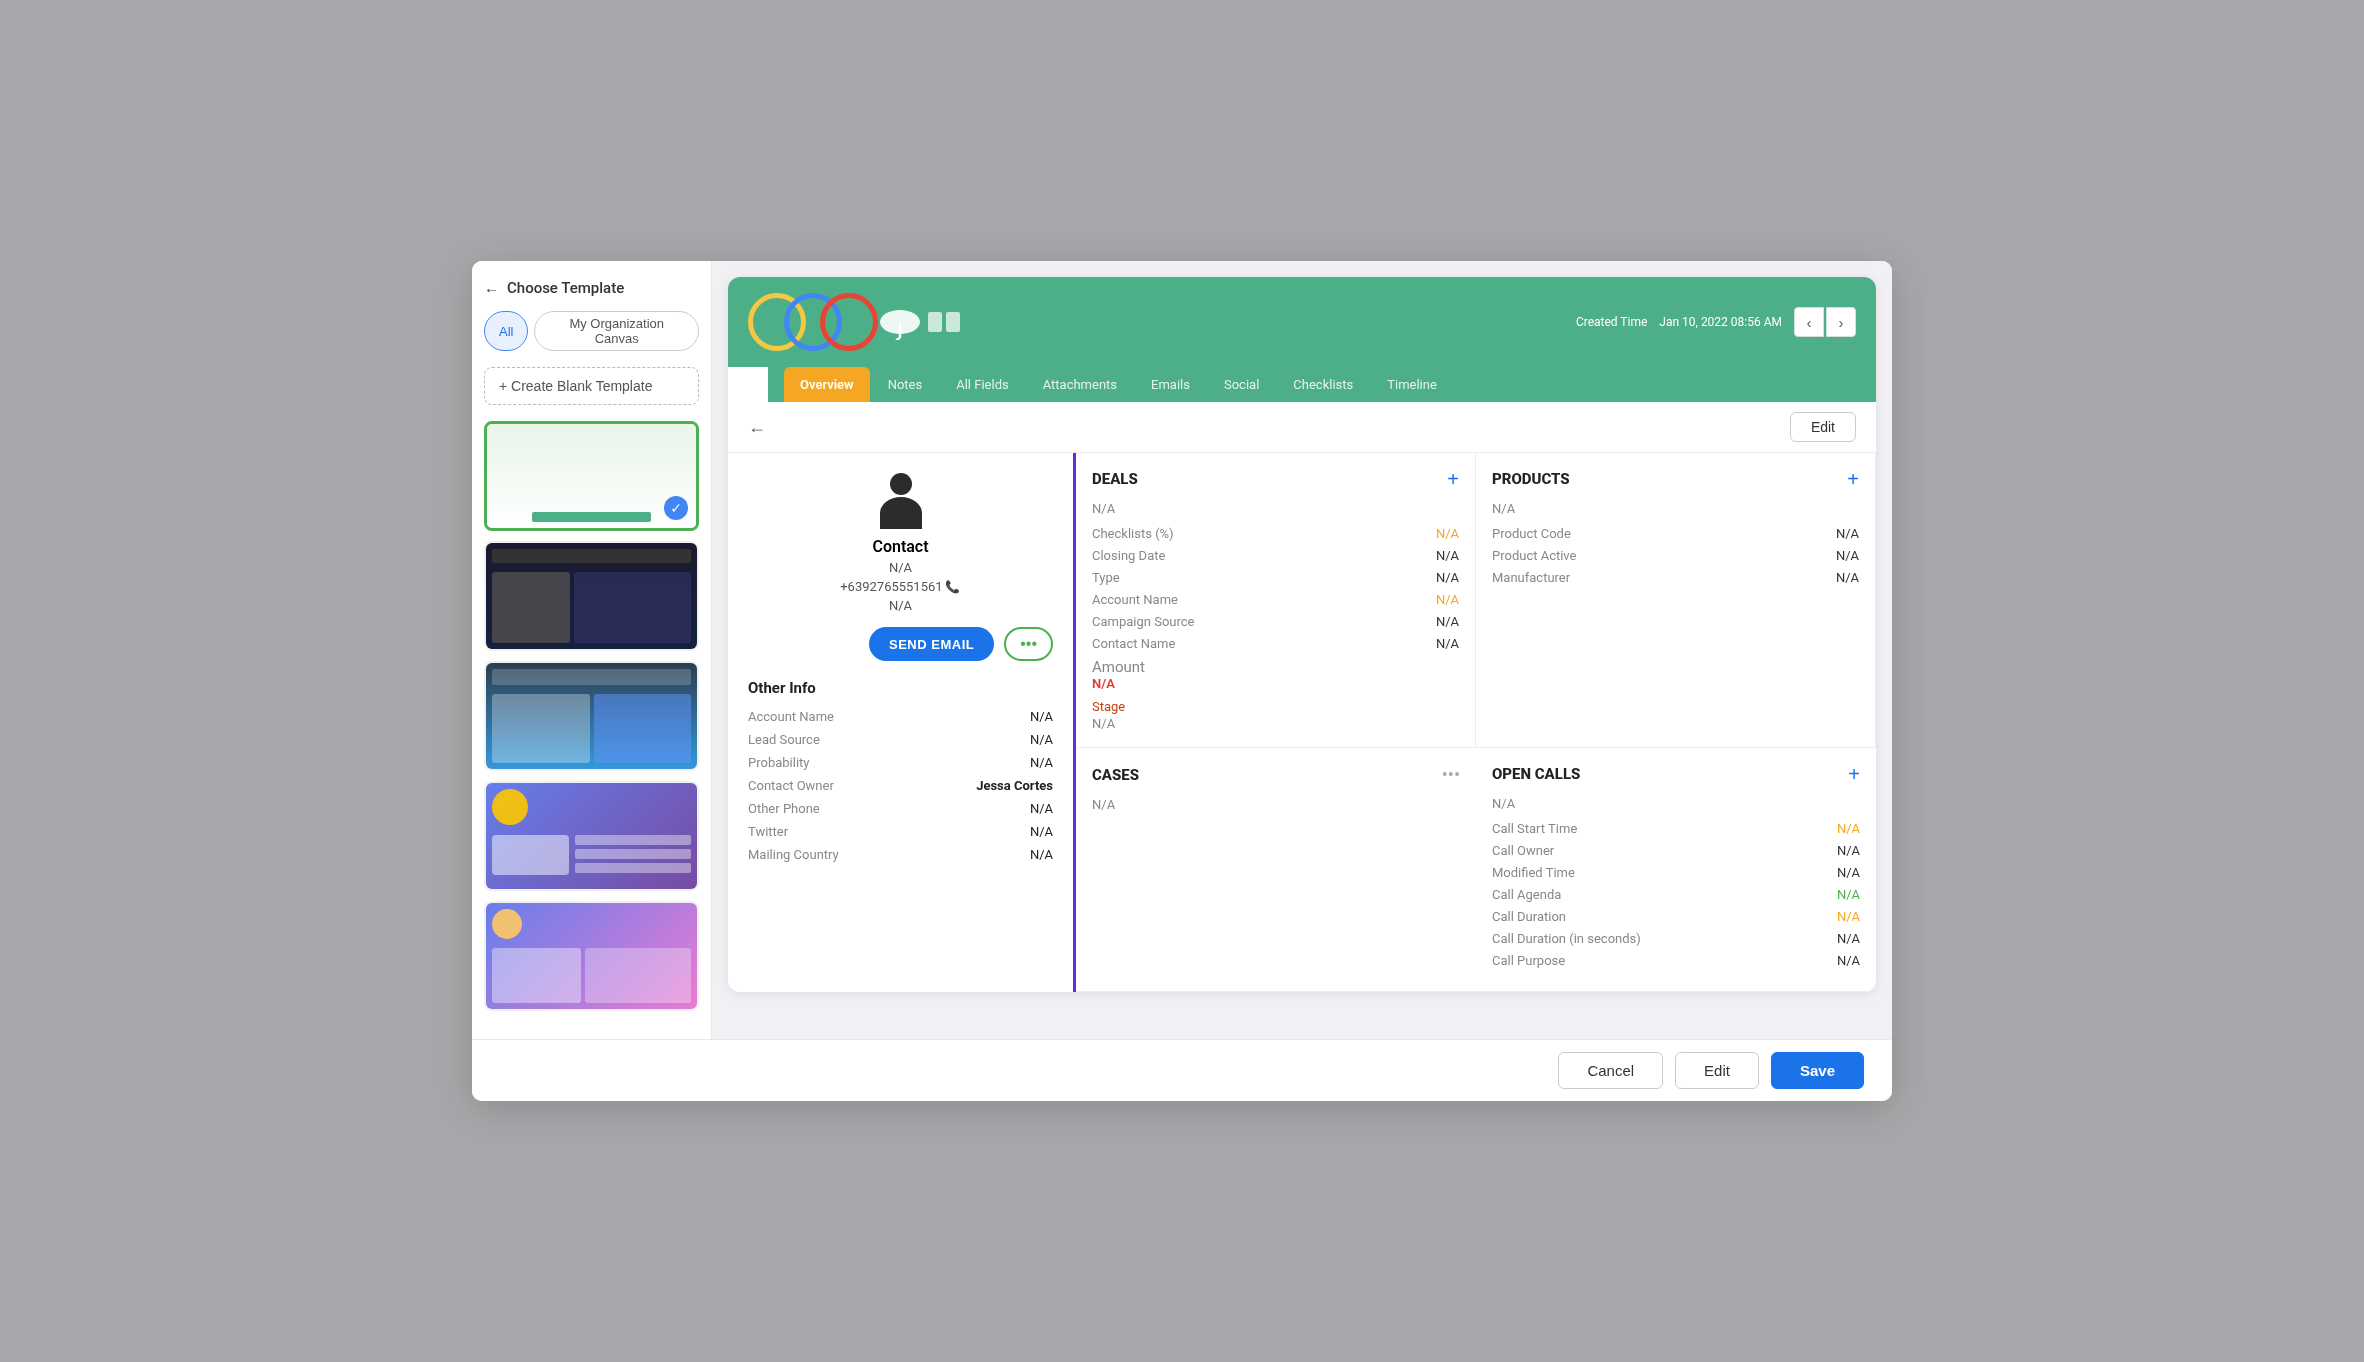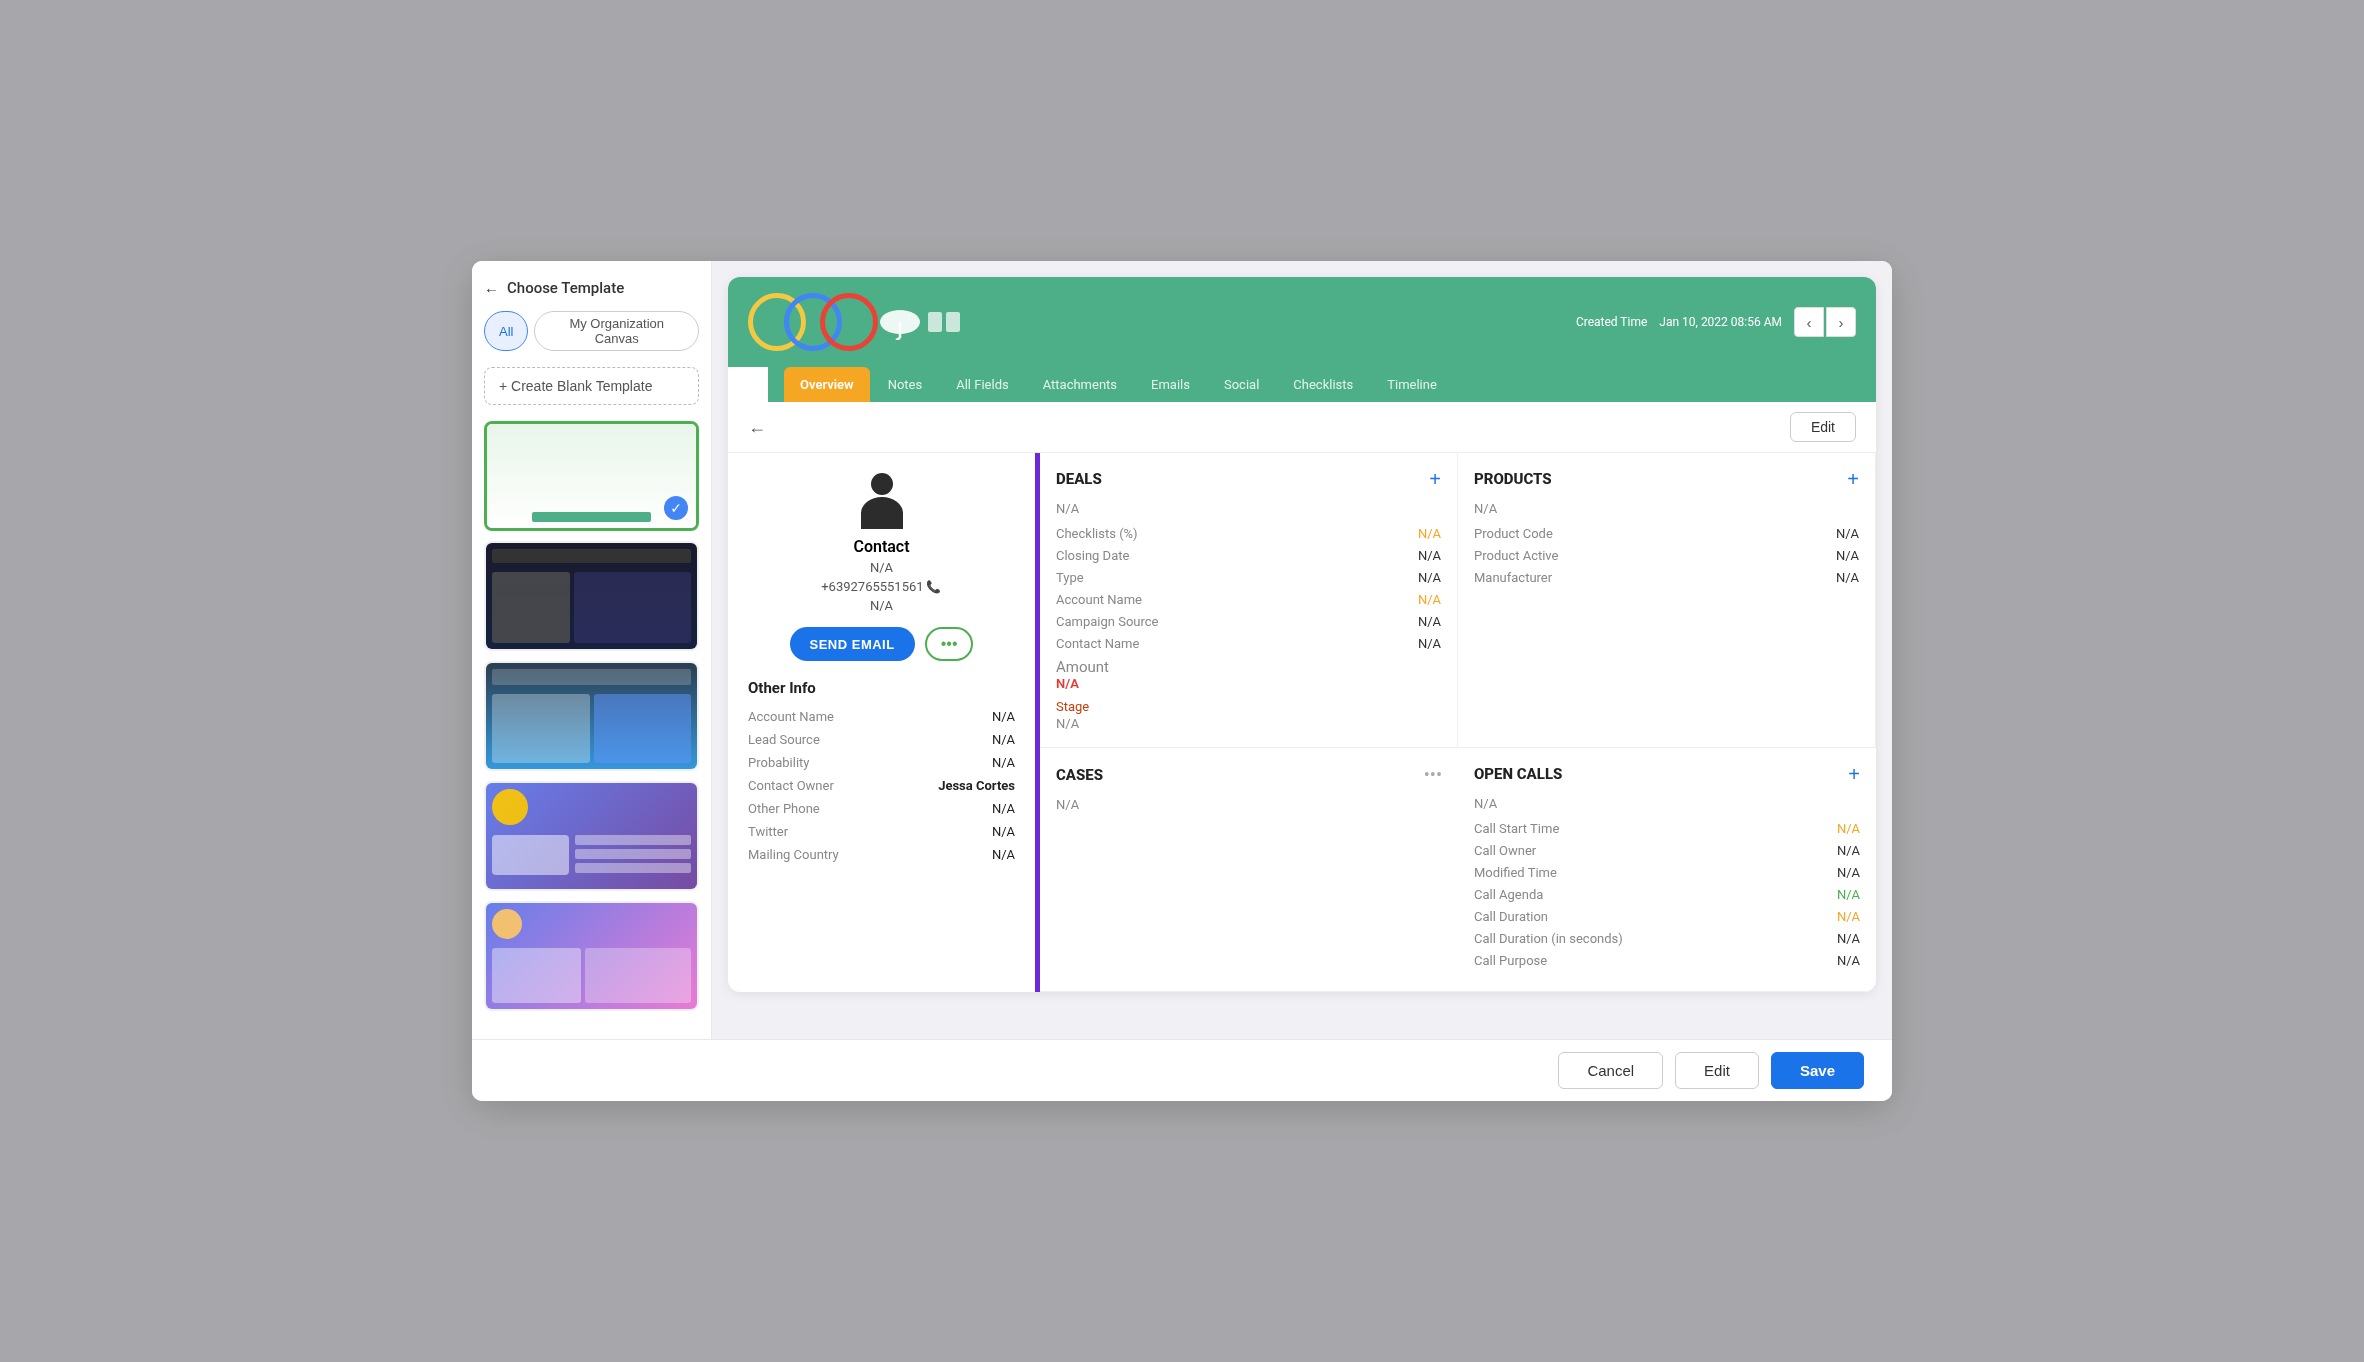--- a/index.html
+++ b/index.html
@@ -257,35 +257,35 @@
     }
 
     
     .preview-content {
       display: flex;
       gap: 0;
     }
 
     
     .contact-panel {
-      width: 312px;
+      width: 348px;
       flex-shrink: 0;
       padding: 20px;
-      border-right: 5px solid #6d28d9;
+      border-right: 3px solid #6d28d9;
     }
 
     .contact-name { font-size: 16px; font-weight: 600; text-align: center; margin-bottom: 4px; }
     .contact-phone { font-size: 13px; color: #555; text-align: center; margin-bottom: 4px; }
     .contact-na { font-size: 13px; color: #555; text-align: center; margin-bottom: 14px; }
 
     .contact-actions {
       display: flex;
       gap: 10px;
       margin-bottom: 18px;
-      justify-content: center;
+      justify-content: flex-end;
     }
 
     .send-email-btn {
       background: #1a73e8;
       color: #fff;
       border: none;
       border-radius: 20px;
       padding: 8px 20px;
       font-size: 13px;
       font-weight: 600;

